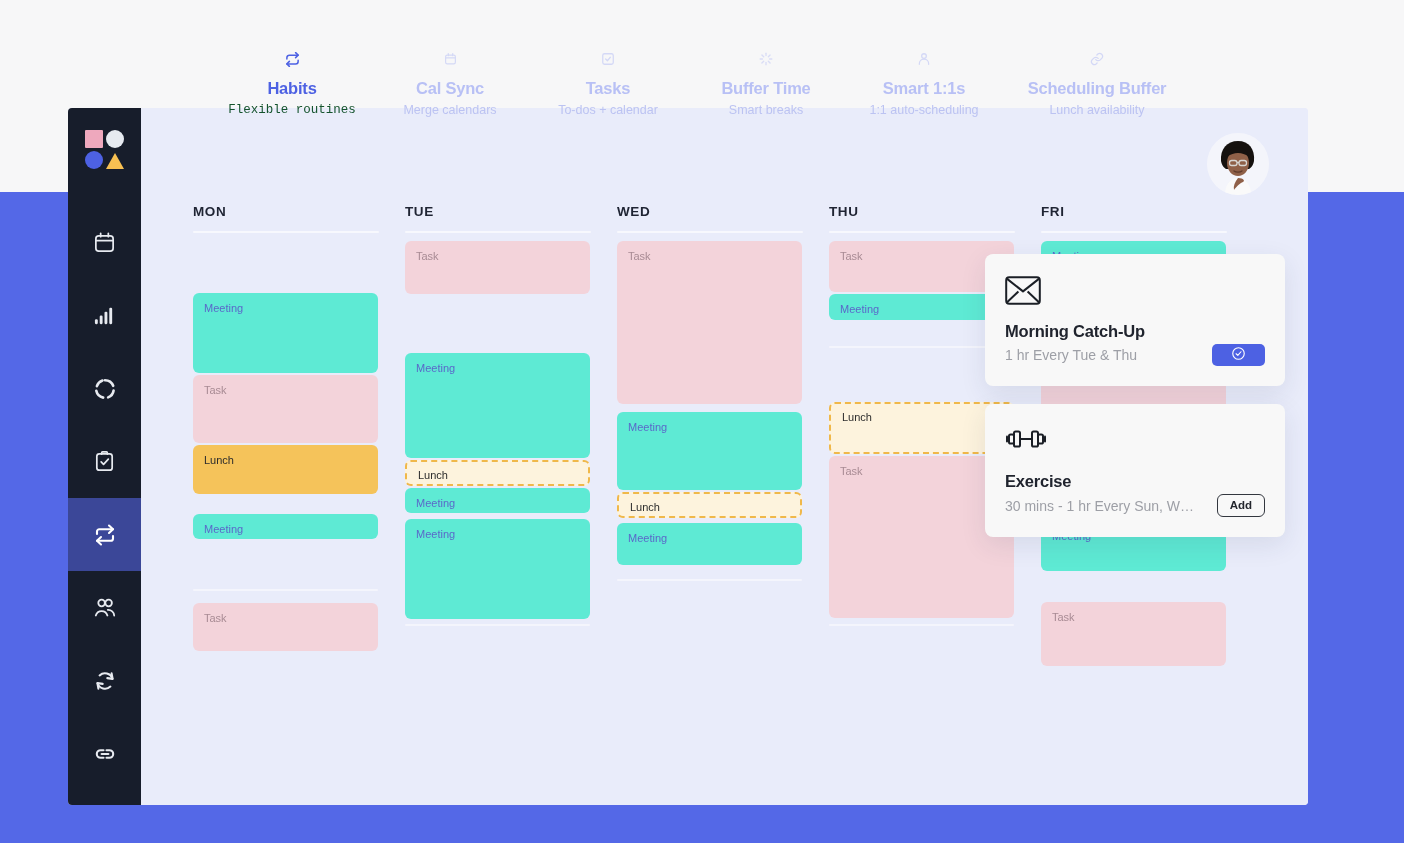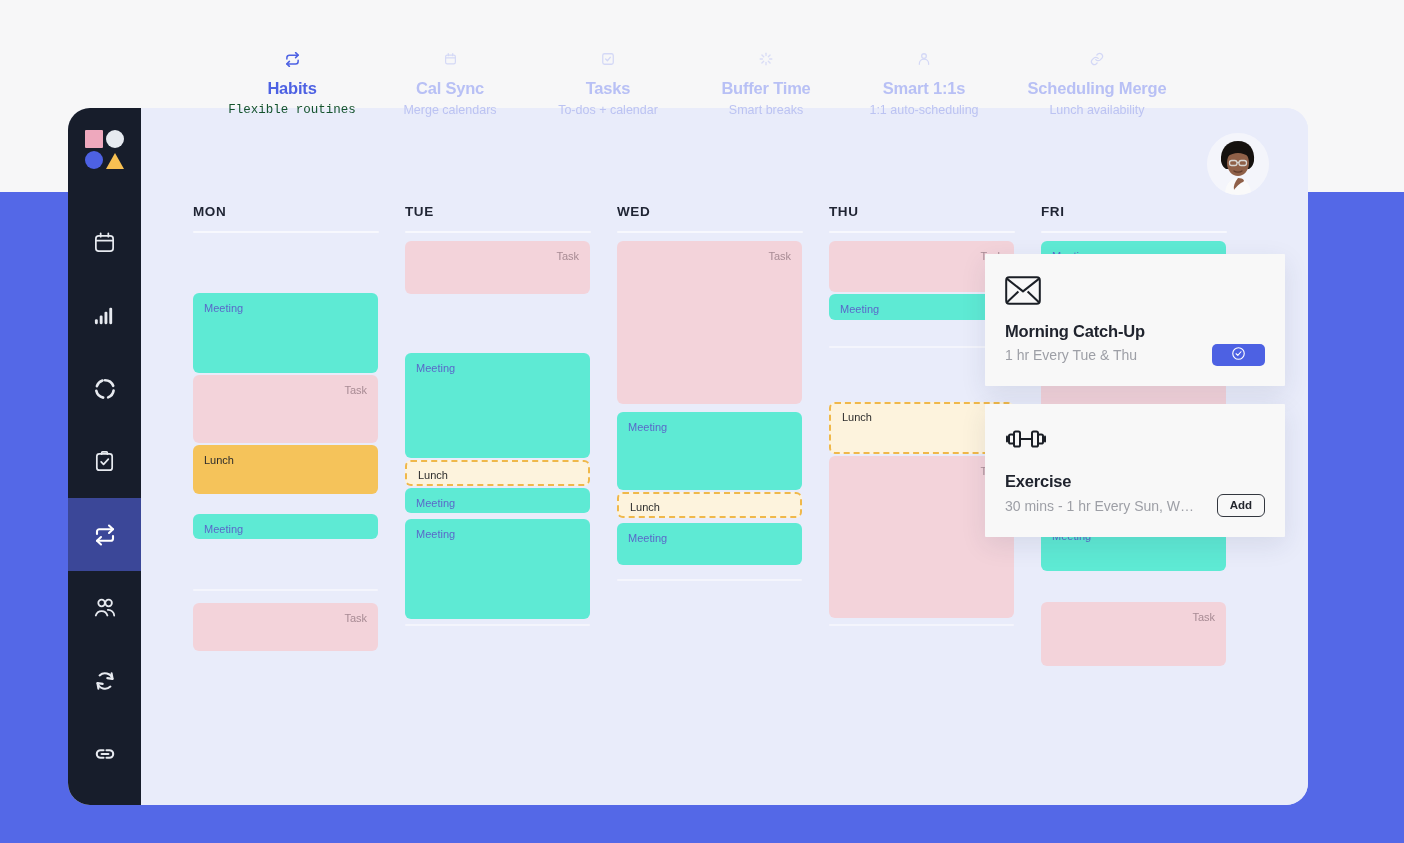--- a/index.html
+++ b/index.html
@@ -80,21 +80,21 @@
   .feature-item.active .feature-sub  { color: #14532d; font-family: Liberation Mono, monospace; }
 
   
   .app-window {
     position: absolute;
     left: 68px;
     top: 108px;
     width: 1240px;
     height: 697px;
     background: #e9ecfa;
-    border-radius: 22px;
+    border-radius: 4px;
     overflow: hidden;
     display: flex;
     z-index: 4;
   }
 
   
   .sidebar {
     width: 73px;
     background: #171d2b;
     flex: 0 0 73px;
@@ -179,42 +179,42 @@
     width: 185px;
     border-radius: 6px;
     padding: 8px 11px 0 11px;
     font-size: 11px;
     line-height: 14px;
     margin-bottom: 2px;
     cursor: pointer;
     overflow: hidden;
   }
   .evt.meeting { background: #5eead4; color: #5a68c9; }
-  .evt.task    { background: #f3d3da; color: #a88b94; text-align: right; }
+  .evt.task    { background: #f3d3da; color: #a88b94; }
   .evt.lunch   { background: #f5c35a; color: #2c2c2c; }
   .evt.lunch-ghost {
     background: #fdf3dd;
     color: #2c2c2c;
     border: 2px dashed #f0b84a;
     padding-top: 6px;
   }
   .gap { width: 185px; }
   .sep {
     width: 185px;
     height: 2px;
     background: #f4f5fc;
     border-radius: 2px;
   }
 
   
   .sugg {
     position: absolute;
     width: 300px;
     background: #f8f8f8;
-    border-radius: 1px;
+    border-radius: 8px;
     padding: 22px 20px 20px 20px;
     box-shadow: 0 8px 26px rgba(40,46,90,.10);
     z-index: 20;
   }
   .sugg-1 { left: 985px; top: 254px; }
   .sugg-2 { left: 985px; top: 404px; }
   .sugg-icon { height: 32px; margin-bottom: 14px; line-height: 0; }
   .sugg-icon svg { display: block; }
   .sugg-title {
     font-size: 16.5px;
@@ -334,21 +334,21 @@
       <div class="feature-sub">1:1 auto-scheduling</div>
     </div>
 
     <div class="feature-item wide">
       <span class="feature-icon">
         <svg width="14" height="14" viewBox="0 0 24 24" fill="none" stroke="#b8c0f5" stroke-width="2.2" stroke-linecap="round" stroke-linejoin="round">
           <path d="M10 13a5 5 0 0 0 7.5.5l3-3a5 5 0 0 0-7-7l-1.7 1.7"></path>
           <path d="M14 11a5 5 0 0 0-7.5-.5l-3 3a5 5 0 0 0 7 7l1.7-1.7"></path>
         </svg>
       </span>
-      <div class="feature-title">Scheduling Merge</div>
+      <div class="feature-title">Scheduling Buffer</div>
       <div class="feature-sub">Lunch availability</div>
     </div>
 
   </div>
 
   <div class="app-window">
 
     <div class="sidebar">
       <div class="logo">
         <div class="logo-sq"></div>

